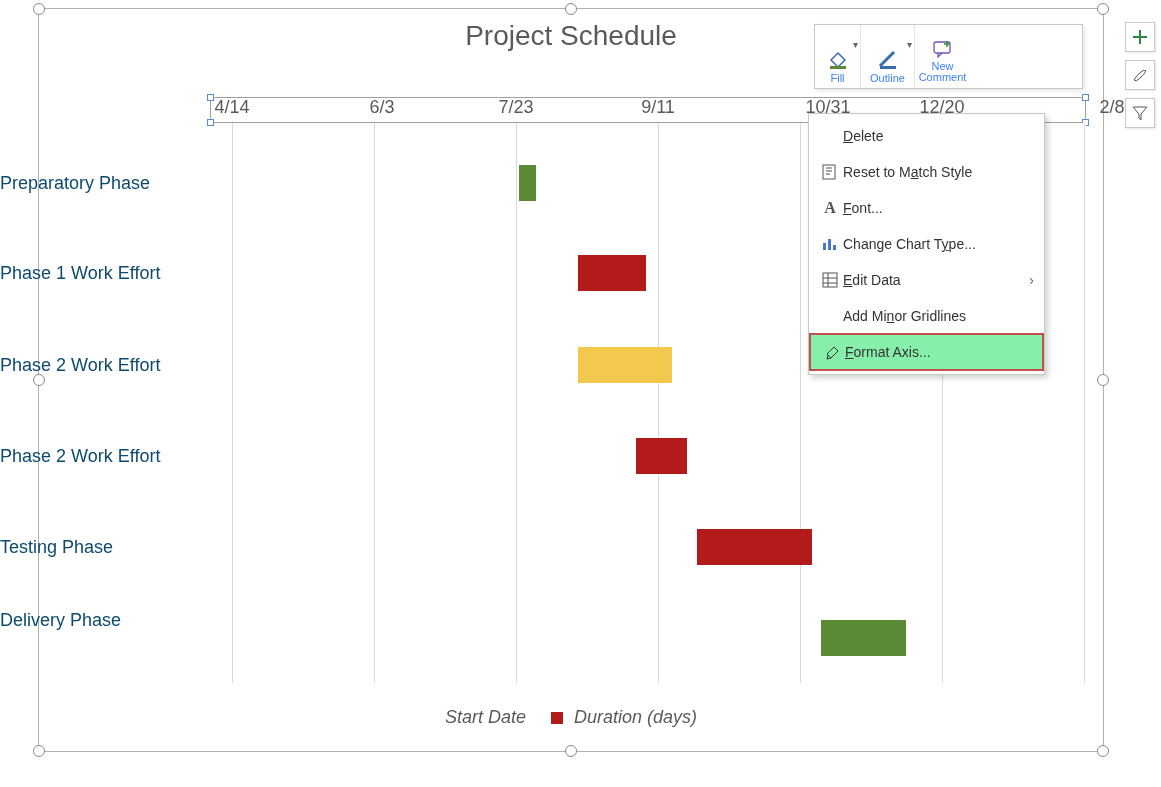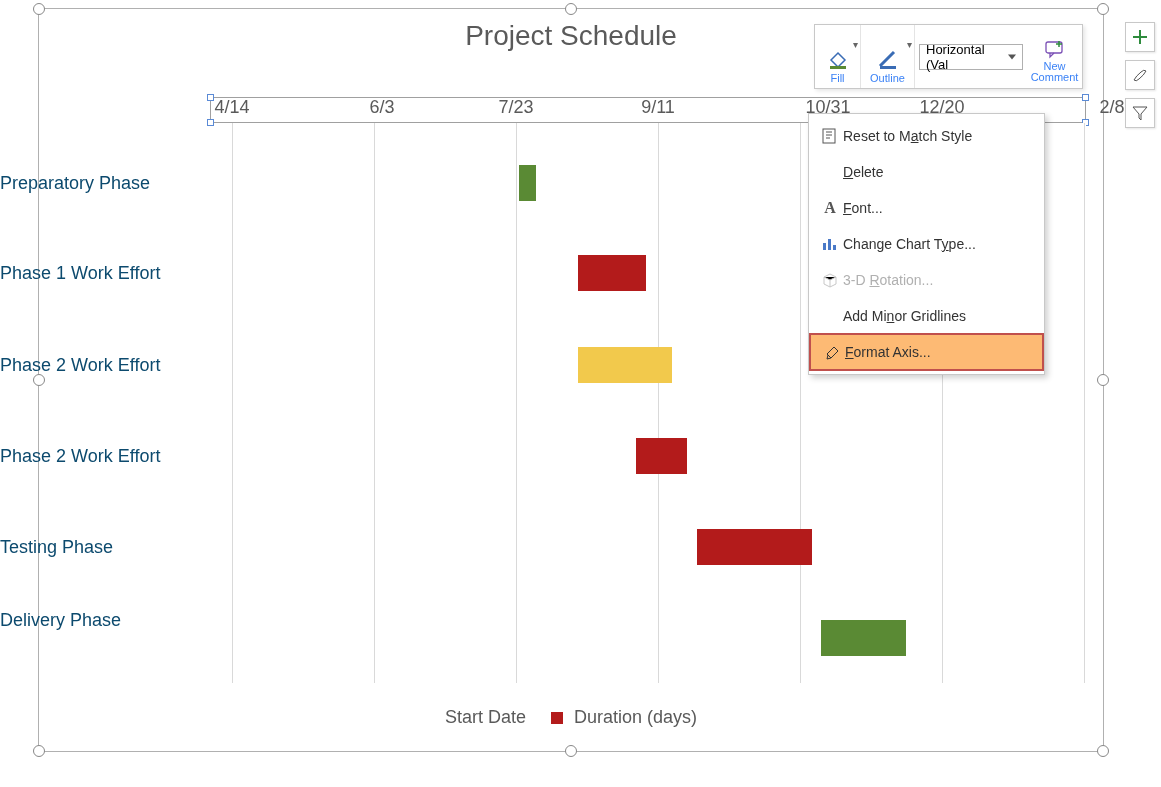--- a/index.html
+++ b/index.html
@@ -117,20 +117,21 @@
 
   
   .legend {
     position: absolute;
     left: 38px;
     top: 707px;
     width: 1066px;
     text-align: center;
     font-size: 18px;
     color: #5a5a5a;
+    font-style: italic;
   }
   .legend .sw {
     display: inline-block;
     width: 12px;
     height: 12px;
     background: #b31b1b;
     margin: 0 6px 0 20px;
     vertical-align: middle;
   }
 
@@ -229,21 +230,21 @@
   }
   .ctx-item .tx { flex: 1; }
   .ctx-item .arrow {
     font-size: 14px;
     color: #666;
   }
   .ctx-item.disabled { color: #b0b0b0; }
   .ctx-item.disabled .ic { color: #c8c8c8; }
   .ctx-item.hl {
     border: 2px solid #c0504d;
-    background: #fdba74;
+    background: #86efac;
     height: 38px;
     margin: -1px 0;
   }
   .ctx-item.hl .ic svg path { stroke: #333; }
   .underline-char { text-decoration: underline; }
 
   
   .side-buttons {
     position: absolute;
     right: 6px;
@@ -340,76 +341,74 @@
   <div class="mt-btn" style="width:54px">
     <div class="mt-icon">
       <svg width="22" height="22" viewBox="0 0 22 22">
         <path d="M3 17 L17 3" stroke="#3a6cb5" stroke-width="3"></path>
         <rect x="3" y="17" width="16" height="3" fill="#3a6cb5"></rect>
       </svg>
     </div>
     <span class="mt-dd">▾</span>
     <span class="lbl">Outline</span>
   </div>
-  <div class="selector-box">
-    <div class="selector">
-      <span>Horizontal (Val</span>
-    </div>
-  </div>
   <div class="mt-btn" style="width:55px">
     <div class="mt-icon">
       <svg width="22" height="22" viewBox="0 0 22 22">
         <rect x="2" y="4" width="16" height="11" rx="2" fill="none" stroke="#7a4fb5" stroke-width="1.3"></rect>
         <path d="M6 15 L6 19 L10 15" fill="none" stroke="#7a4fb5" stroke-width="1.3"></path>
         <line x1="15" y1="3" x2="15" y2="9" stroke="#2e8b3d" stroke-width="1.5"></line>
         <line x1="12" y1="6" x2="18" y2="6" stroke="#2e8b3d" stroke-width="1.5"></line>
       </svg>
     </div>
     <span class="lbl" style="line-height:1.05; text-align:center">
       <span>New</span><br><span>Comment</span>
     </span>
   </div>
 </div>
 
 <div class="ctx-menu">
   <div class="ctx-item">
+    <span class="ic"></span>
+    <span class="tx"><span class="underline-char">D</span><span>elete</span></span>
+  </div>
+  <div class="ctx-item">
     <span class="ic">
       <svg width="18" height="18" viewBox="0 0 18 18">
           <rect x="2" y="2" width="12" height="14" fill="none" stroke="#555"></rect>
           <path d="M5 5h6M5 8h6M5 11h4" stroke="#555"></path>
         </svg>
     </span>
     <span class="tx">Reset to M<span class="underline-char">a</span>tch Style</span>
-  </div>
-  <div class="ctx-item">
-    <span class="ic"></span>
-    <span class="tx"><span class="underline-char">D</span><span>elete</span></span>
   </div>
   <div class="ctx-item">
     <span class="ic" style="font-family:serif;font-size:16px;font-weight:bold;">A</span>
     <span class="tx"><span class="underline-char">F</span>ont...</span>
   </div>
   <div class="ctx-item">
     <span class="ic">
       <svg width="18" height="18" viewBox="0 0 18 18">
           <rect x="2" y="8" width="3" height="7" fill="#4a79c7"></rect>
           <rect x="7" y="4" width="3" height="11" fill="#4a79c7"></rect>
           <rect x="12" y="10" width="3" height="5" fill="#4a79c7"></rect>
         </svg>
     </span>
     <span class="tx">Change Chart T<span class="underline-char">y</span>pe...</span>
   </div>
-  <div class="ctx-item disabled">
+  <div class="ctx-item">
     <span class="ic">
       <svg width="18" height="18" viewBox="0 0 18 18">
-          <path d="M3 6 L9 3 L15 6 L15 13 L9 16 L3 13 Z" fill="none" stroke="#c8c8c8"></path>
-          <path d="M3 6 L9 9 L15 6 M9 9 L9 16" stroke="#c8c8c8"></path>
+          <rect x="2" y="2" width="14" height="14" fill="none" stroke="#555"></rect>
+          <line x1="2" y1="7" x2="16" y2="7" stroke="#555"></line>
+          <line x1="2" y1="12" x2="16" y2="12" stroke="#555"></line>
+          <line x1="7" y1="2" x2="7" y2="16" stroke="#555"></line>
         </svg>
     </span>
-    <span class="tx">3-D <span class="underline-char">R</span>otation...</span>
+    <span class="tx"><span class="underline-char">E</span>dit Data</span>
+    <span class="arrow">›</span>
   </div>
   <div class="ctx-item">
     <span class="ic"></span>
     <span class="tx">Add Mi<span class="underline-char">n</span>or Gridlines</span>
   </div>
   <div class="ctx-item hl">
     <span class="ic">
       <svg width="18" height="18" viewBox="0 0 18 18">
           <path d="M4 11 L11 4 L15 8 L8 15 Z" fill="none" stroke="#333"></path>
           <path d="M8 15 L4 16 L5 12" fill="none" stroke="#333"></path>

